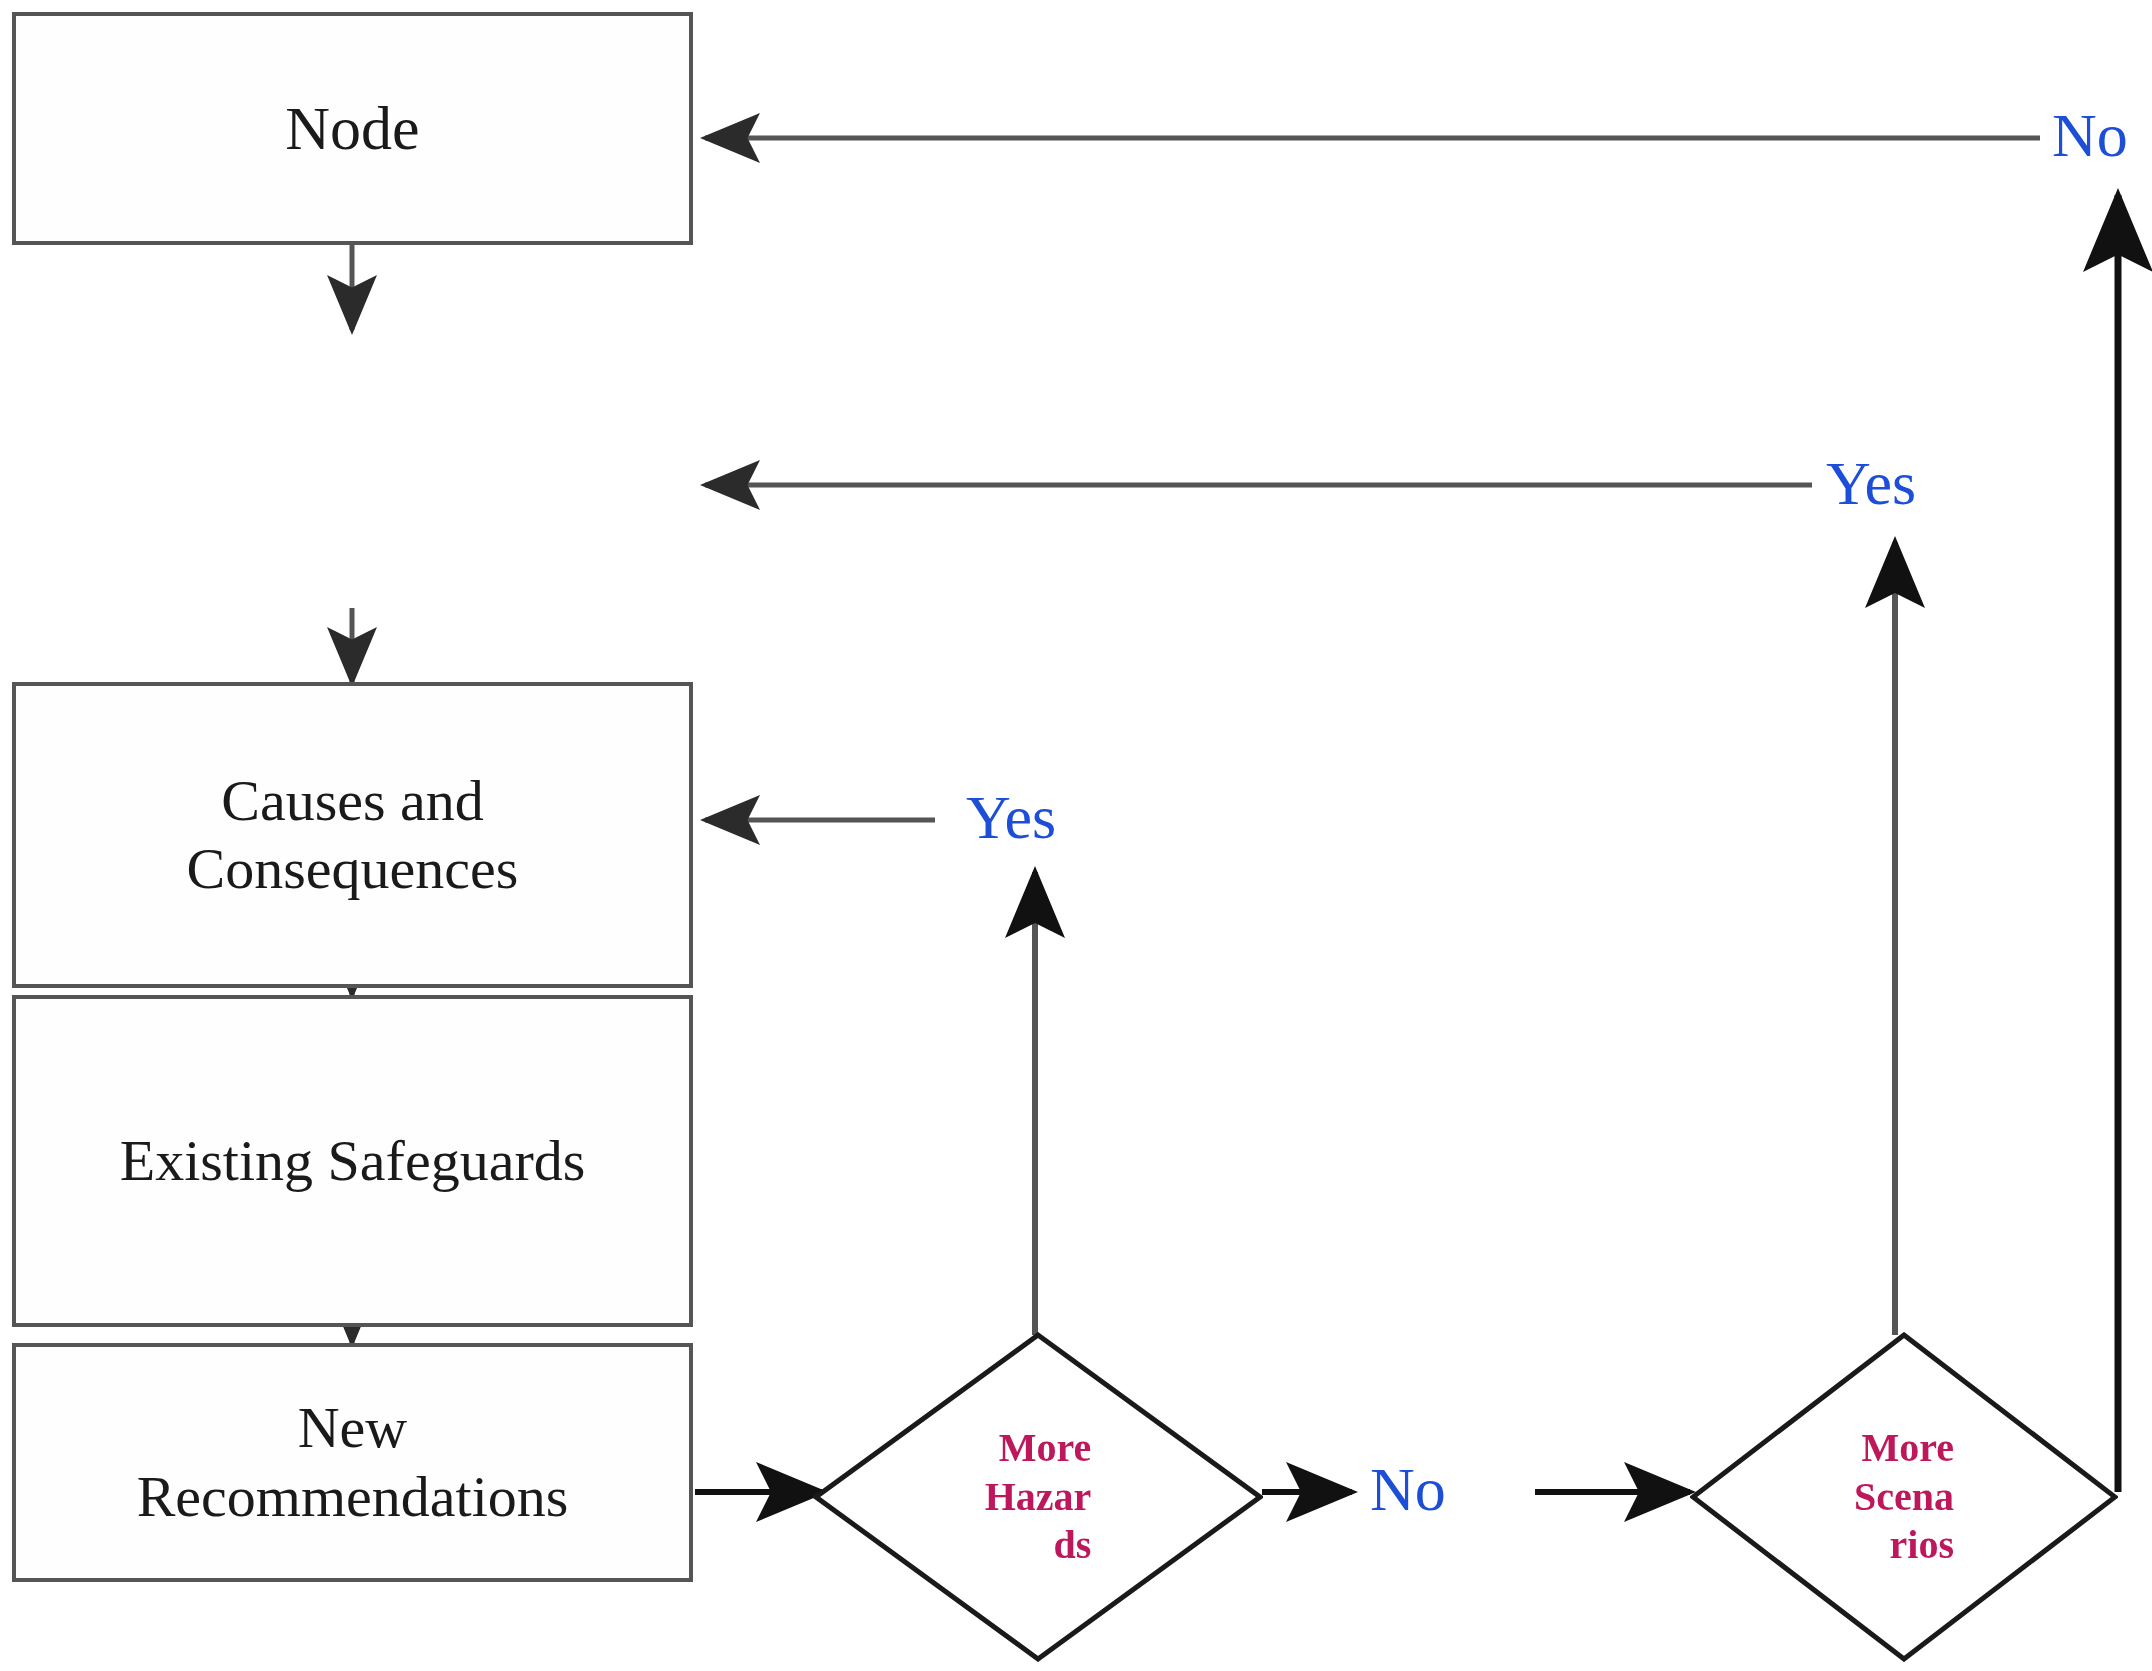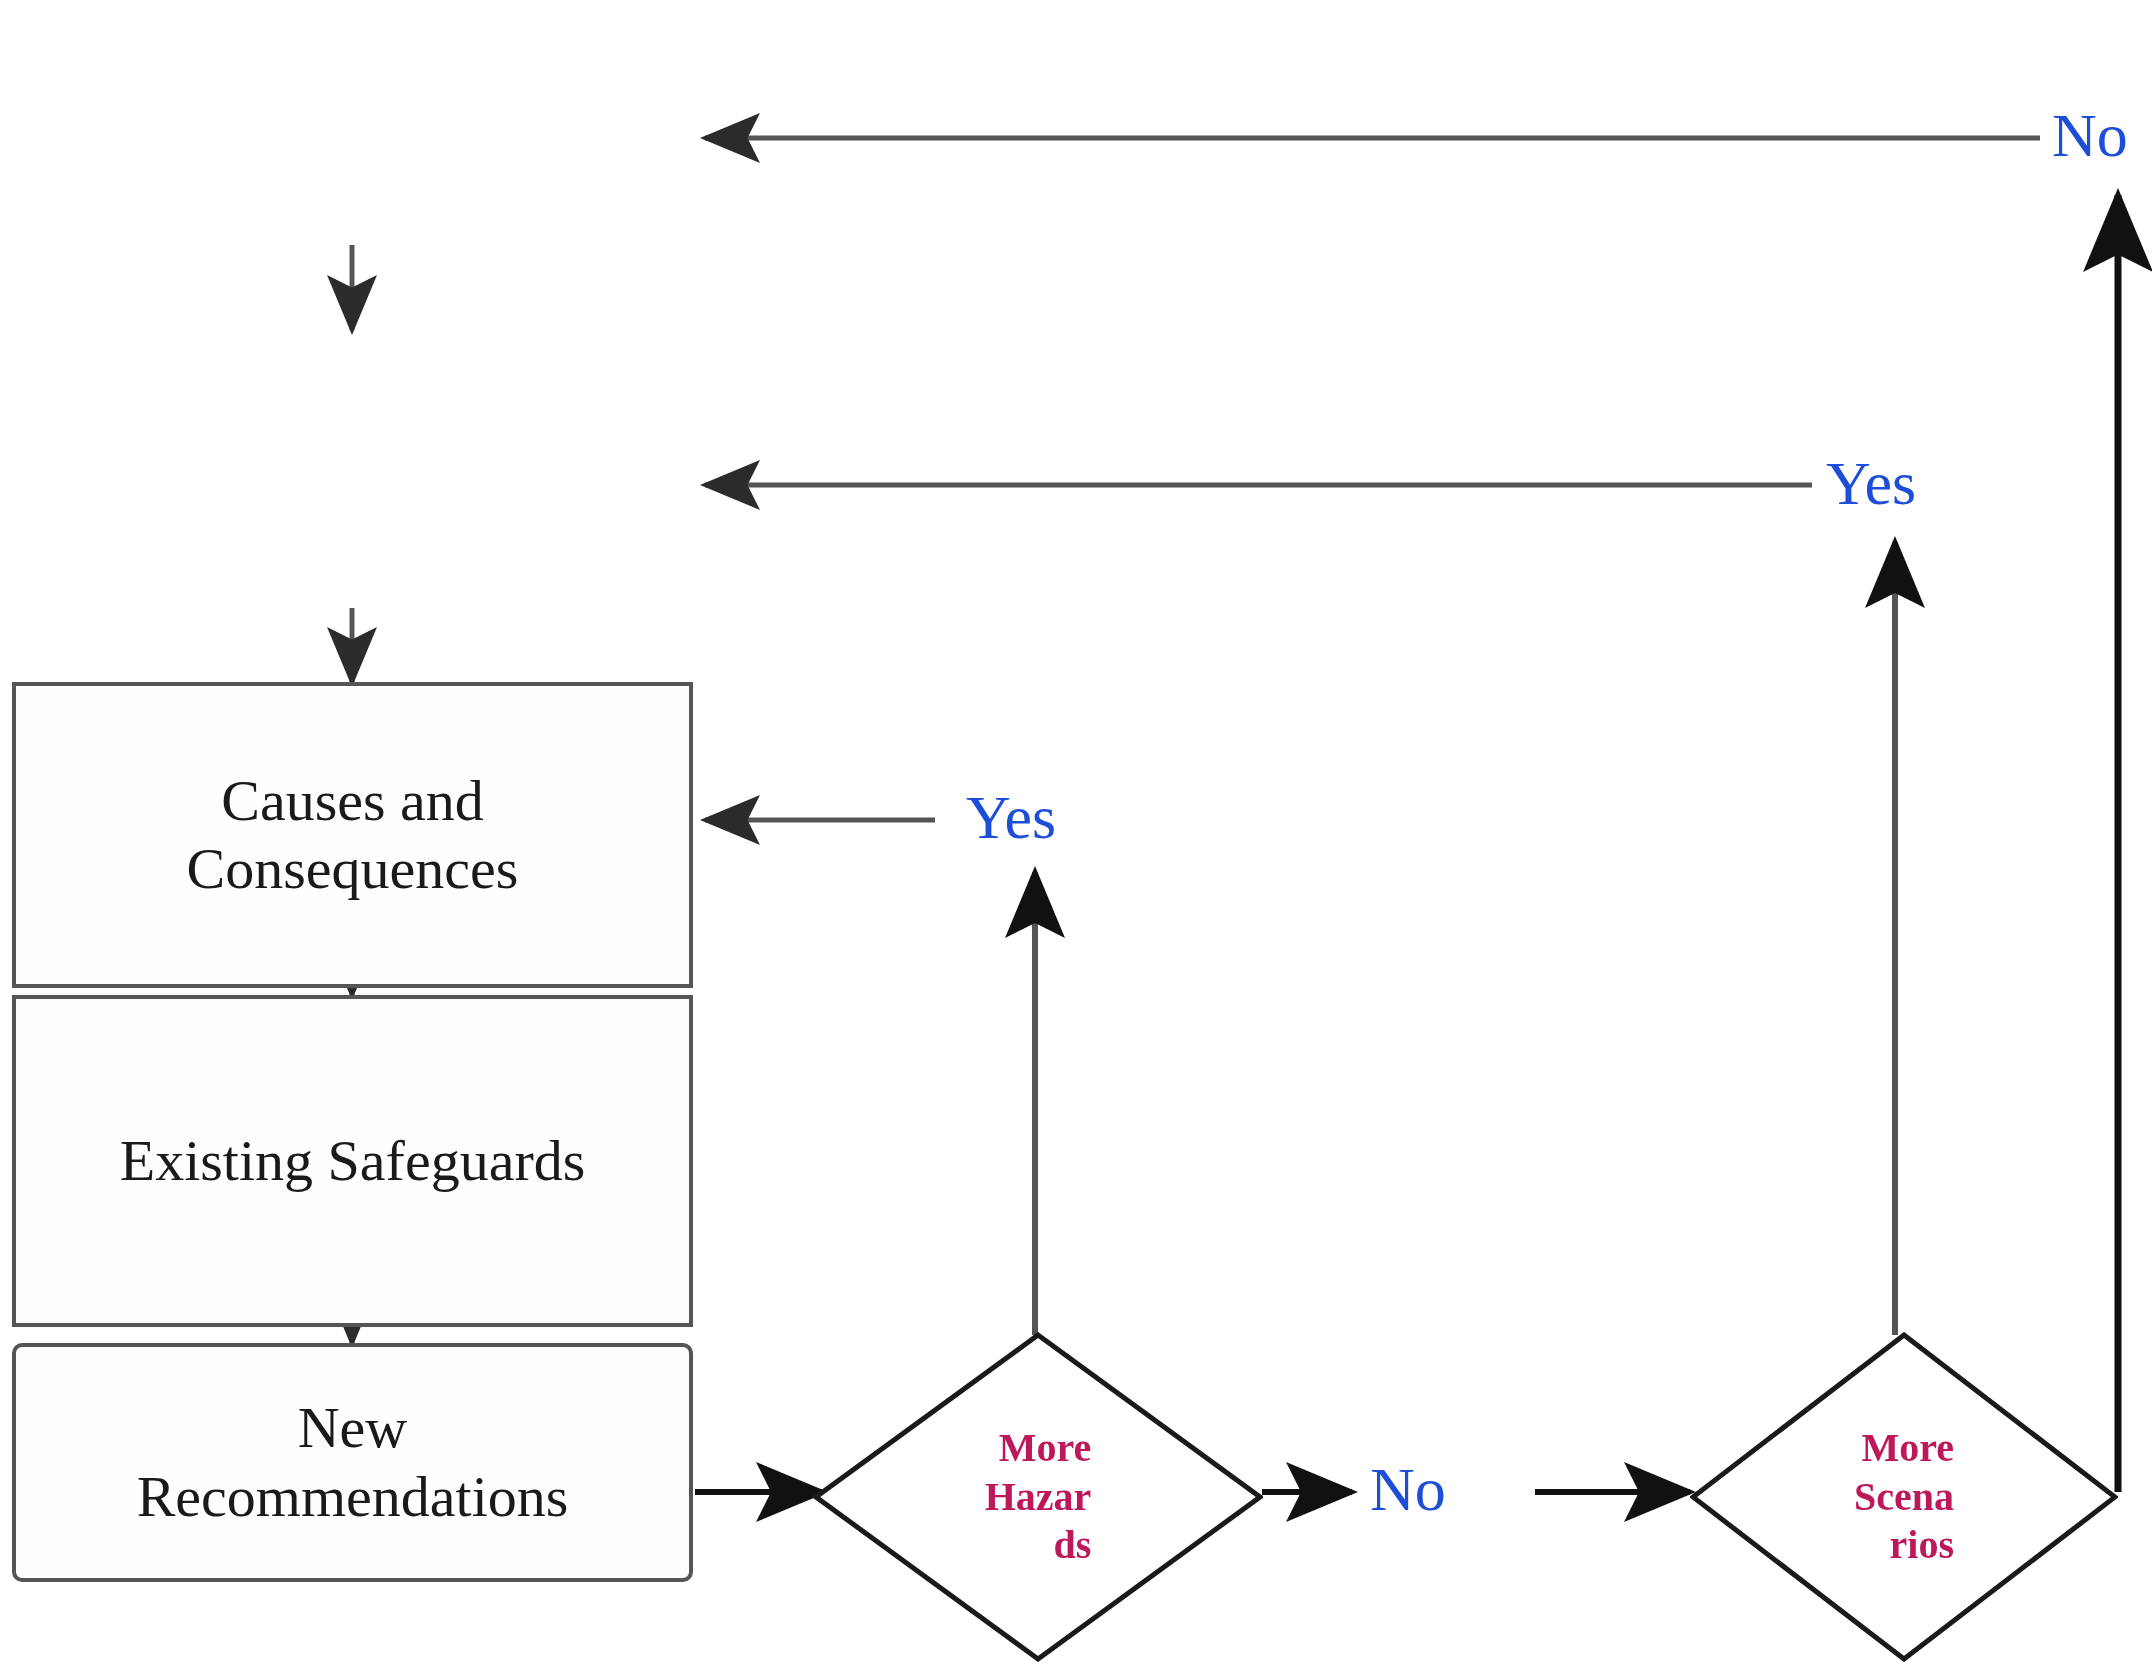--- a/index.html
+++ b/index.html
@@ -108,32 +108,35 @@
     <line x1="1262" y1="1492" x2="1352" y2="1492" stroke="#111111" stroke-width="6" marker-end="url(#ah-dark)"></line>
     <line x1="1535" y1="1492" x2="1690" y2="1492" stroke="#111111" stroke-width="6" marker-end="url(#ah-dark)"></line>
 
     <line x1="1895" y1="1335" x2="1895" y2="542" stroke="#555555" stroke-width="6" marker-end="url(#ah-dark)"></line>
     <line x1="1812" y1="485" x2="705" y2="485" stroke="#555555" stroke-width="5" marker-end="url(#ah-grey)"></line>
 
     <line x1="2118" y1="1492" x2="2118" y2="195" stroke="#111111" stroke-width="7" marker-end="url(#ah-dark)"></line>
     <line x1="2040" y1="138" x2="705" y2="138" stroke="#555555" stroke-width="5" marker-end="url(#ah-grey)"></line>
   </svg>
 
+  <div class="proc-box t-node" style="left:12px; top:12px; width:681px; height:233px;">
+    <span class="lbl">Node</span>
+  </div>
 
 
   <div class="proc-box t-causes" style="left:12px; top:682px; width:681px; height:306px;">
     <span class="lbl">Causes and
 Consequences</span>
   </div>
 
   <div class="proc-box t-safe" style="left:12px; top:995px; width:681px; height:332px;">
     <span class="lbl">Existing Safeguards</span>
   </div>
 
-  <div class="proc-box t-newrec" style="left:12px; top:1343px; width:681px; height:239px;border-radius:10px;">
+  <div class="proc-box t-newrec" style="left:12px; top:1343px; width:681px; height:239px;">
     <span class="lbl">New
 Recommendations</span>
   </div>
 
   <div class="decision" style="left:813px; top:1332px; width:450px; height:330px;">
     <svg width="450" height="330" viewBox="0 0 450 330">
       <polygon points="225,3 447,165 225,327 3,165" fill="#ffffff" stroke="#1a1a1a" stroke-width="5"></polygon>
     </svg>
     <span class="dlabel t-diamond">More
 Hazar

